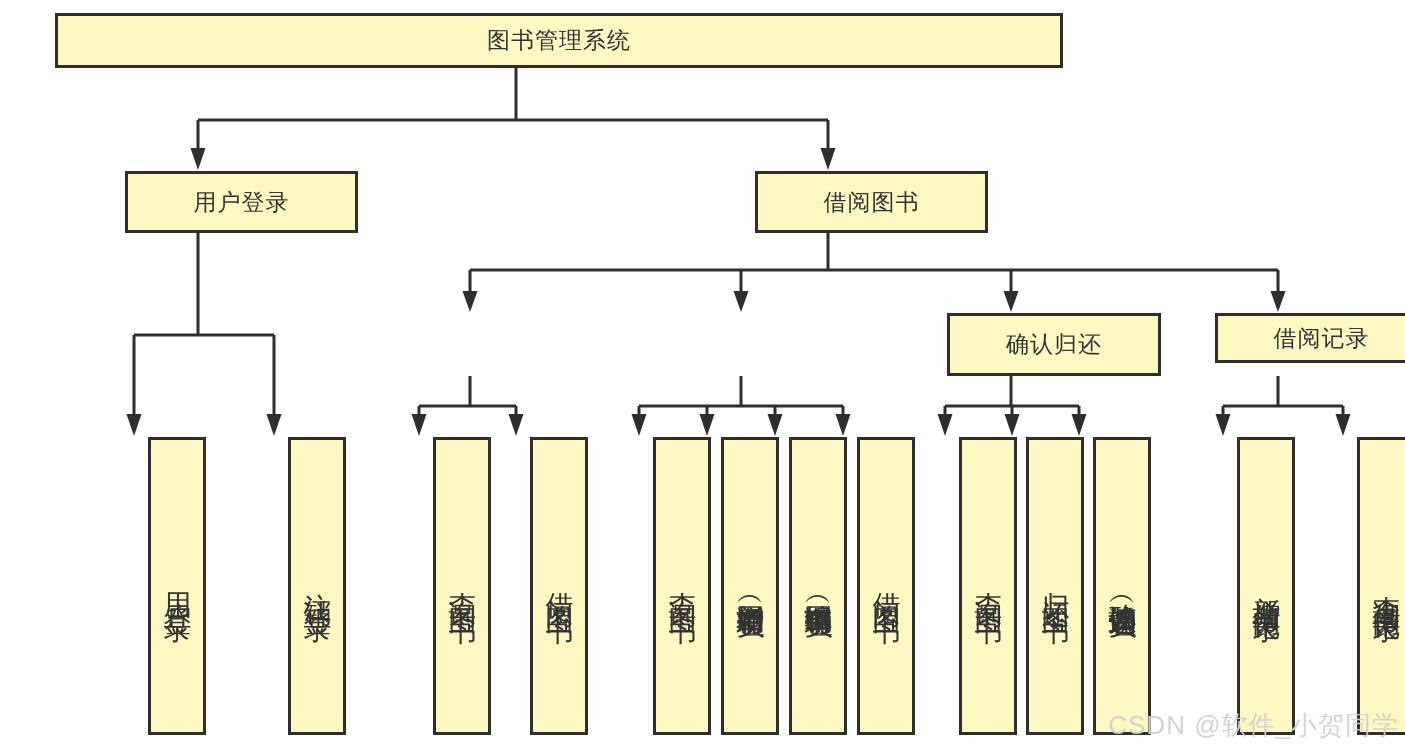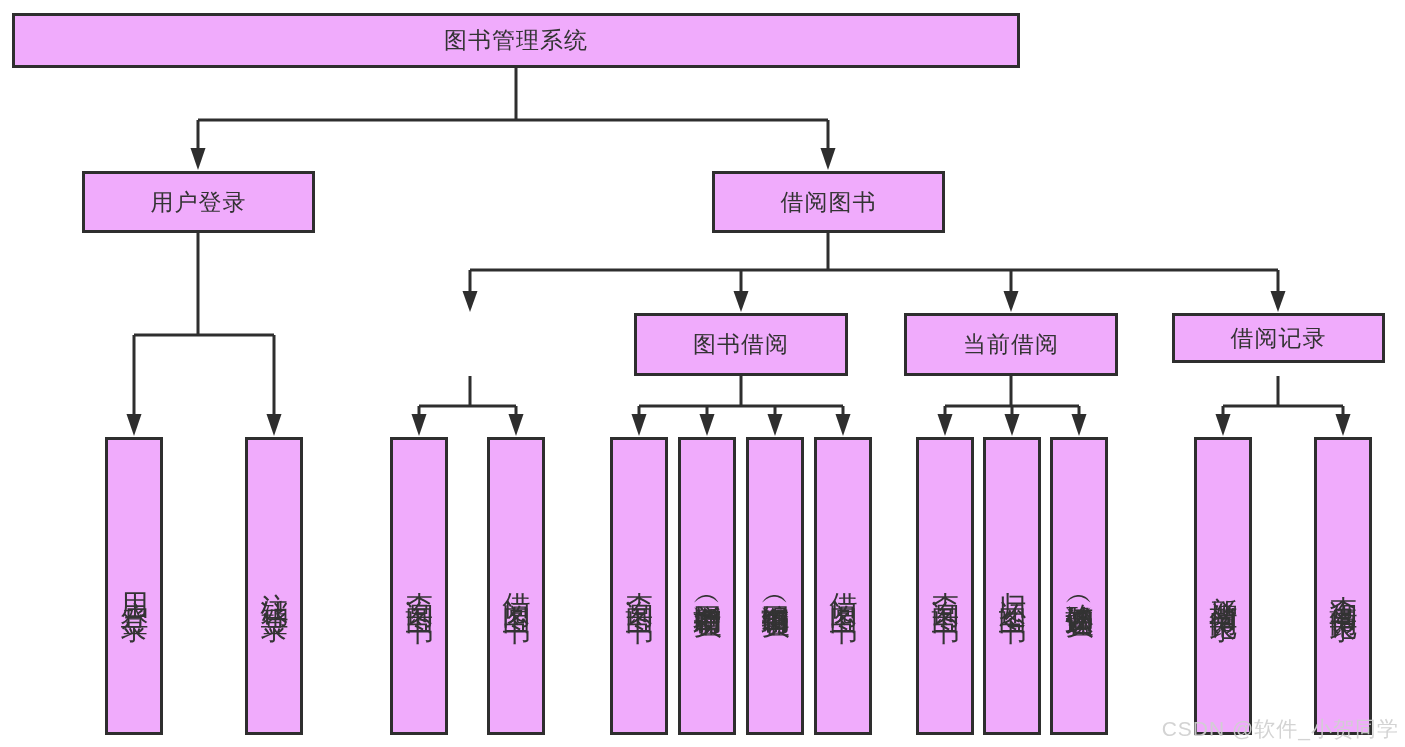--- a/index.html
+++ b/index.html
@@ -8,25 +8,26 @@
     width:1405px; height:747px;
     background:#ffffff;
     font-family:"Liberation Sans","DejaVu Sans",sans-serif;
     overflow:hidden;
   }
   .connectors { position:absolute; left:0; top:0; width:1405px; height:747px; }
   .box {
     position:absolute;
     box-sizing:border-box;
     border:3px solid #2e2e2e;
-    background:#f0abfc;
+    background:#fef9c3;
     display:flex;
     align-items:center;
     justify-content:center;
     z-index:1;
+    margin-left:43px;
   }
   .hlabel {
     font-size:23px;
     color:#333333;
     letter-spacing:1px;
     white-space:nowrap;
   }
   .leaf span {
     writing-mode:vertical-rl;
     text-orientation:mixed;
@@ -34,21 +35,21 @@
     letter-spacing:8px;
     color:#333333;
     line-height:1;
   }
   .leaf.mid span  { letter-spacing:4px; }
   .leaf.long span { letter-spacing:1px; }
   .watermark {
     position:absolute;
     right:6px;
     bottom:4px;
-    font-size:21px;
+    font-size:26px;
     color:rgba(207,207,207,0.92);
     z-index:3;
     white-space:nowrap;
     letter-spacing:1px;
   }
 </style>
 </head>
 <body>
 
 <div class="stage">
@@ -104,25 +105,22 @@
     <span class="hlabel">图书管理系统</span>
   </div>
 
   <div class="box" style="left:82px;top:171px;width:233px;height:62px">
     <span class="hlabel">用户登录</span>
   </div>
   <div class="box" style="left:712px;top:171px;width:233px;height:62px">
     <span class="hlabel">借阅图书</span>
   </div>
 
-  <div class="box" style="left:634px;top:313px;width:214px;height:63px">
-    <span class="hlabel">图书借阅</span>
-  </div>
   <div class="box" style="left:904px;top:313px;width:214px;height:63px">
-    <span class="hlabel">当前借阅</span>
+    <span class="hlabel">确认归还</span>
   </div>
   <div class="box" style="left:1172px;top:313px;width:213px;height:50px">
     <span class="hlabel">借阅记录</span>
   </div>
 
   <div class="box leaf" style="left:105px;top:437px;width:58px;height:298px">
     <span>用户登录</span>
   </div>
   <div class="box leaf" style="left:245px;top:437px;width:58px;height:298px">
     <span>注销登录</span>

